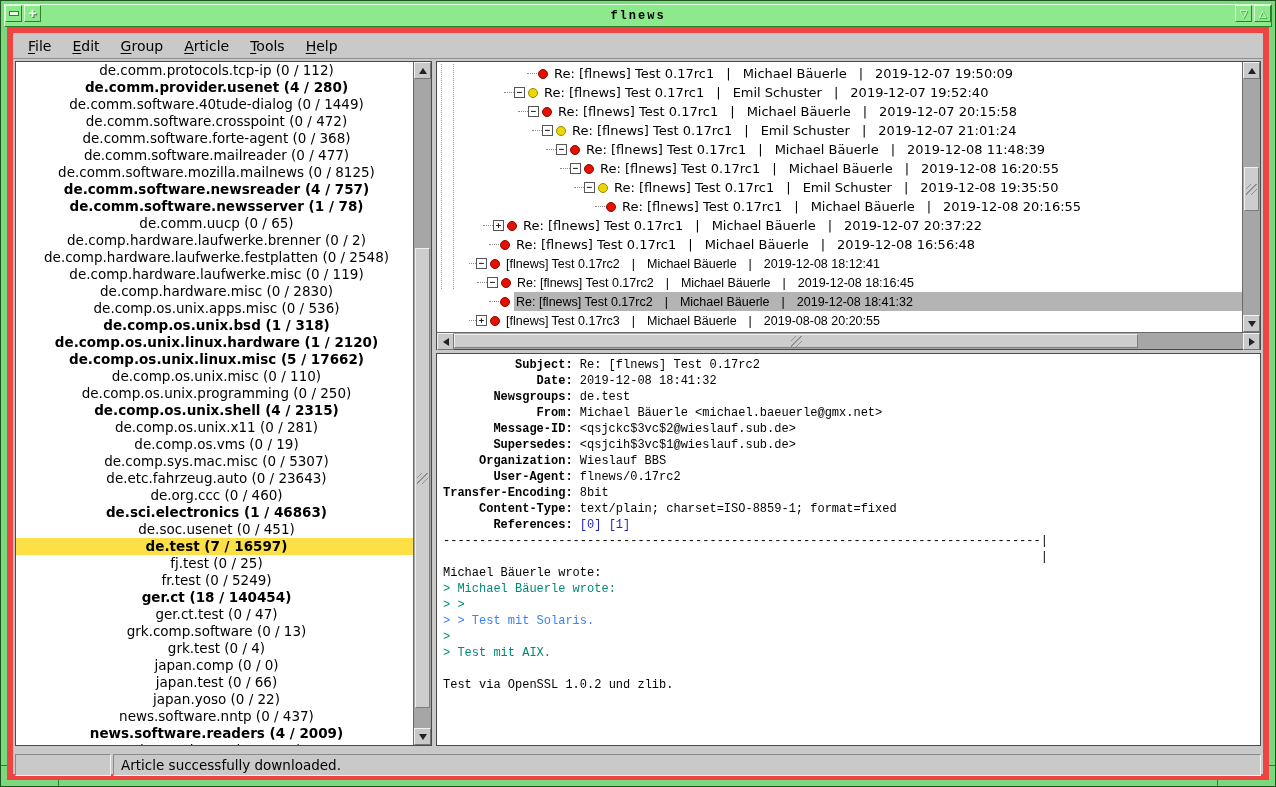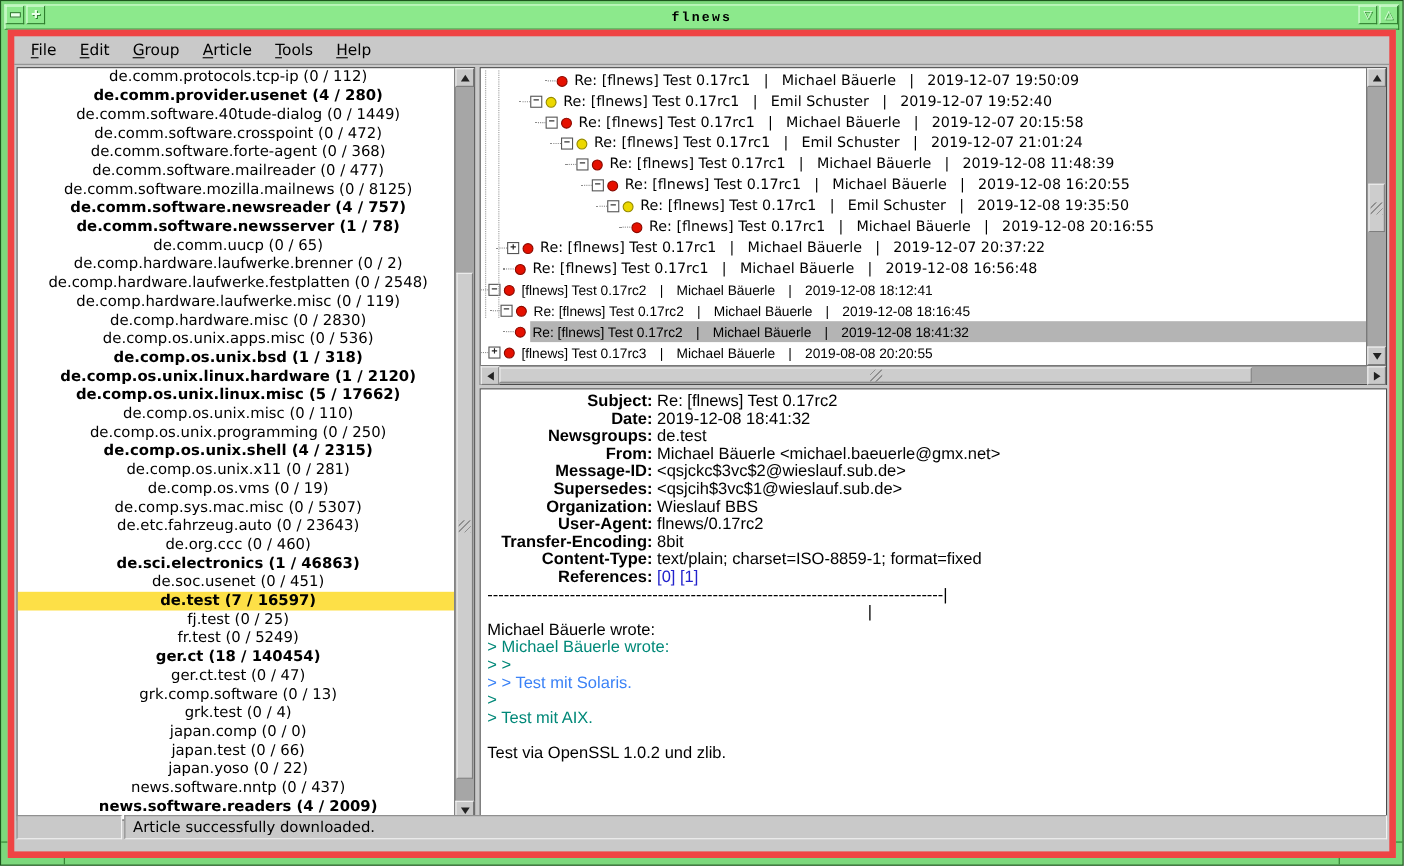--- a/index.html
+++ b/index.html
@@ -62,28 +62,28 @@
   .treebox{width:11px;height:11px;box-sizing:border-box;border:1px solid #555;background:#fff;
     font:bold 9px/9px "DejaVu Sans Mono",monospace;text-align:center;color:#222;flex:none;margin-right:2px;}
   .dot{width:8px;height:8px;border-radius:50%;flex:none;margin:0 4px 0 1px;box-sizing:content-box;}
   .dot.red{background:#e51000;border:1px solid #8a0a00;}
   .dot.yellow{background:#ecd800;border:1px solid #958a00;}
   .thread-text{display:flex;align-items:center;flex:1;height:19px;padding-left:2px;}
   .thread-text.selected{background:#b4b4b4;}
   .pipe{margin:0 12px;}
   
   #article-panel{left:423px;top:320px;right:2px;bottom:28px;overflow:hidden;
-    padding:3px 0 5px 6px;font-family:Liberation Sans, sans-serif;font-size:15px;}
+    padding:3px 0 5px 6px;font-family:Liberation Mono, monospace;font-size:12px;}
   .aline{height:16px;line-height:16px;white-space:pre;}
   .hlabel{display:inline-block;width:18ch;text-align:right;font-weight:bold;}
   .href{color:#2222cc;}
   .q1{color:#008878;}
   .q2{color:#3b82f6;}
   
-  #status-bar{position:absolute;left:0;right:0;bottom:14px;height:21px;}
+  #status-bar{position:absolute;left:0;right:0;bottom:1px;height:21px;}
   .sunken{position:absolute;top:2px;height:22px;background:#c9c9c9;box-sizing:border-box;
     border:1px solid;border-color:#8a8a8a #f2f2f2 #f2f2f2 #8a8a8a;}
   #status-box-small{left:2px;width:96px;}
   #status-box-main{left:100px;right:2px;font-size:13.5px;line-height:20px;padding-left:7px;}
 </style>
 </head>
 <body>
 
 <div id="window">
 
@@ -170,21 +170,21 @@
         <div class="thumb v" style="top:186px;height:460px;">
             <span class="grip"></span>
           </div>
         <div class="sbtn down">
             <span class="tri-down"></span>
           </div>
       </div>
     </div>
 
     <div class="panel" id="thread-panel">
-      <div id="thread-list" style="position:absolute;">
+      <div id="thread-list" style="position:absolute;padding-left:32px;">
         <div class="guide" style="left:4px;height:225px;"></div>
         <div class="guide" style="left:16px;height:225px;"></div>
       <div class="thread-row unread" style="padding-left: 58px;">
             <span class="connector" style="width: 10px;"></span>
             <span class="dot red"></span>
             <span class="thread-text">
               <span class="subj">Re: [flnews] Test 0.17rc1</span>
               <span class="pipe">|</span>
               <span class="auth">Michael Bäuerle</span>
               <span class="pipe">|</span>

